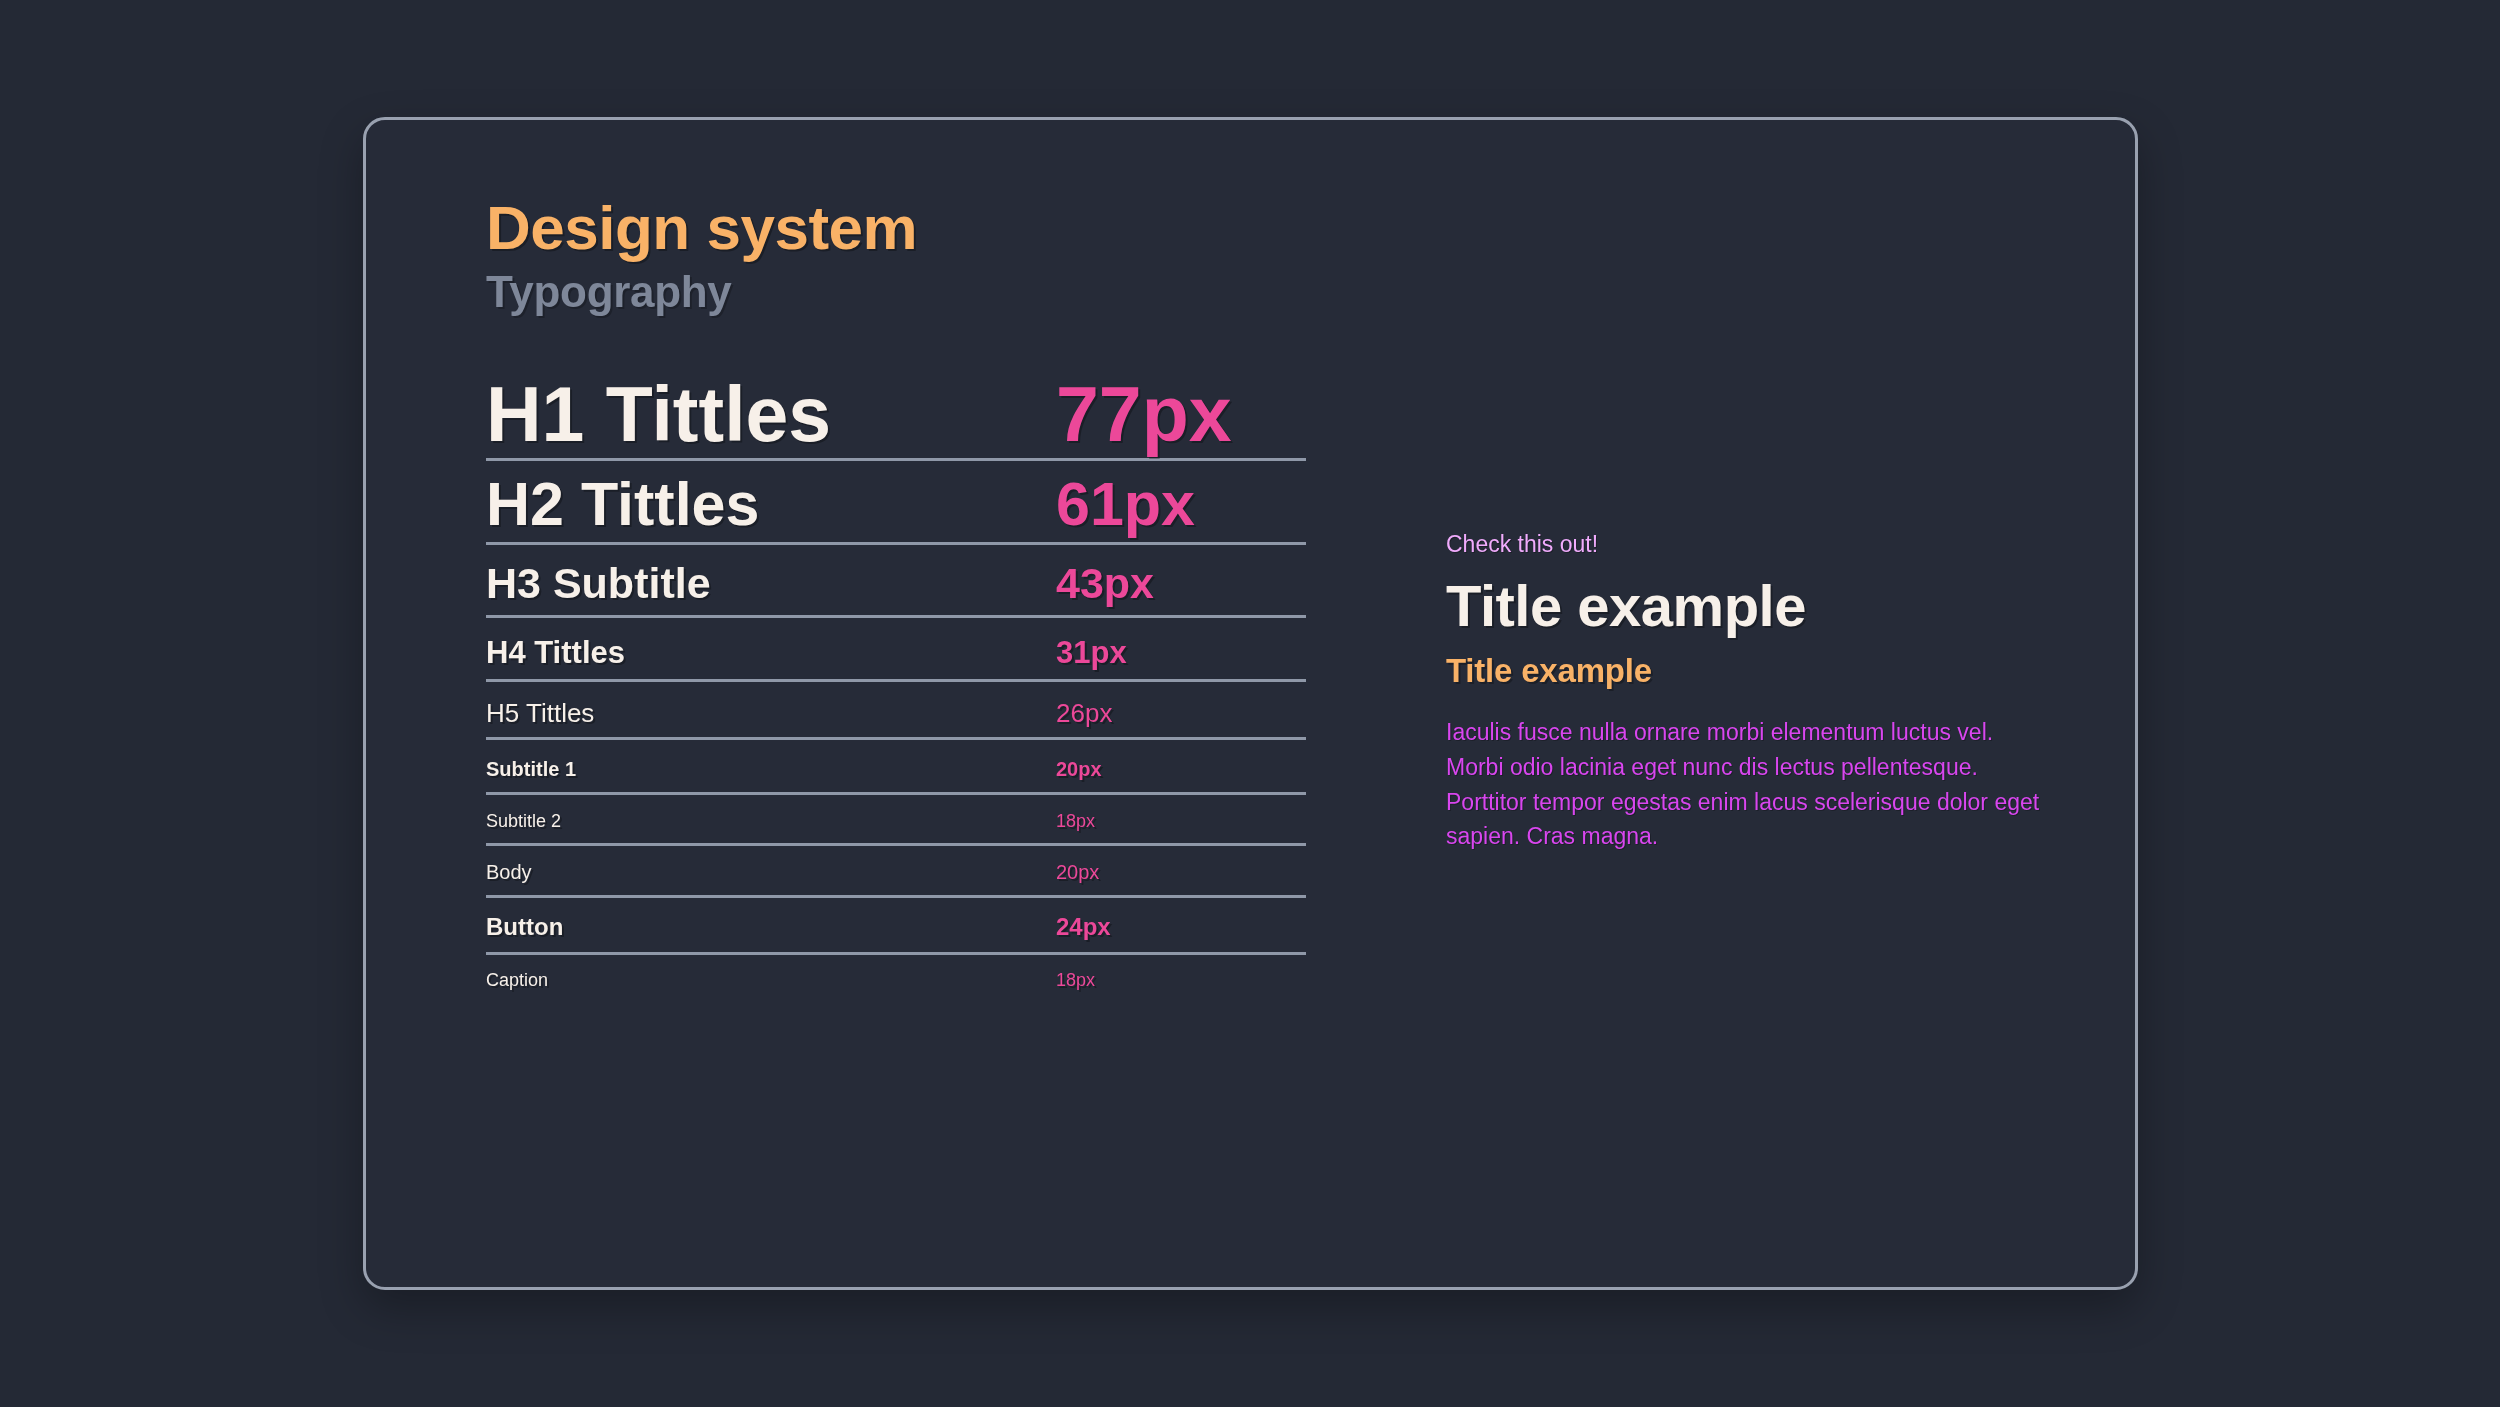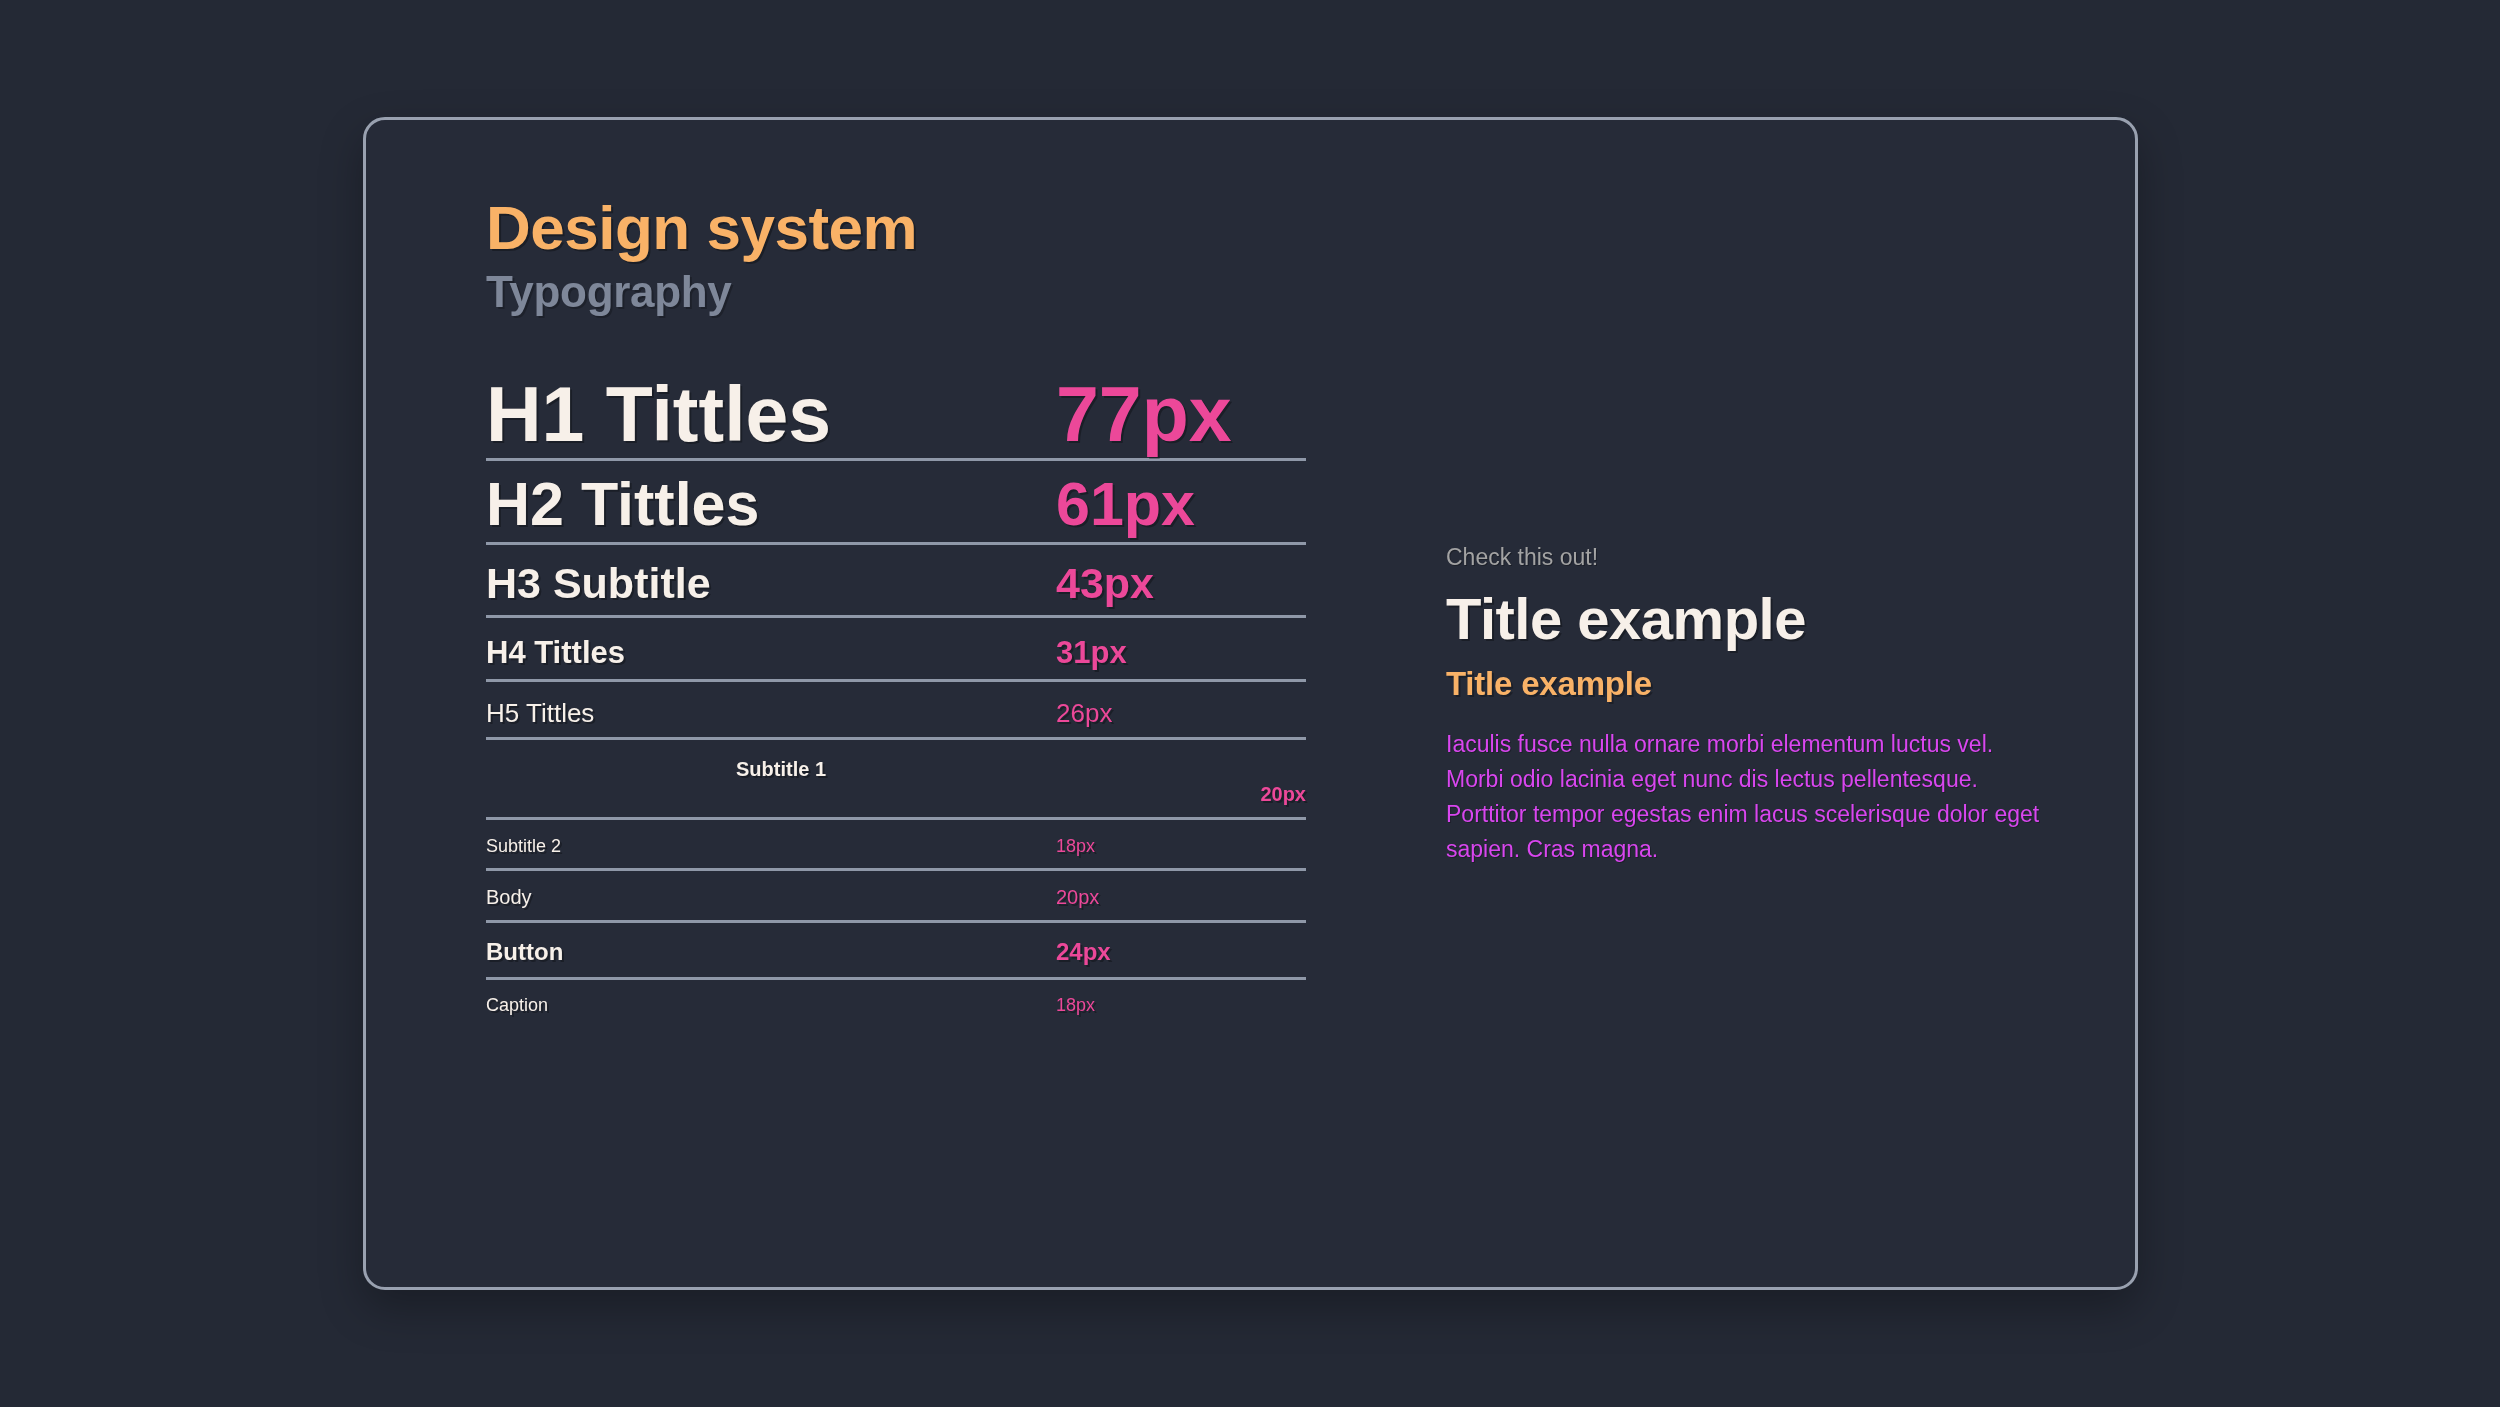--- a/index.html
+++ b/index.html
@@ -102,41 +102,41 @@
   .r-h3 .scale-name, .r-h3 .scale-size { font-size: 43px; font-weight: bold; line-height: 1.15; }
   .r-h3 { padding-top: 14px; padding-bottom: 6px; }
 
   .r-h4 .scale-name, .r-h4 .scale-size { font-size: 31px; font-weight: bold; line-height: 1.2; }
   .r-h4 { padding-top: 16px; padding-bottom: 8px; }
 
   .r-h5 .scale-name, .r-h5 .scale-size { font-size: 26px; font-weight: normal; line-height: 1.2; }
   .r-h5 { padding-top: 16px; padding-bottom: 8px; }
 
   .r-s1 .scale-name, .r-s1 .scale-size { font-size: 20px; font-weight: bold; line-height: 1.25; }
-  .r-s1 { padding-top: 17px; padding-bottom: 10px; flex-direction: column; }
+  .r-s1 { padding-top: 17px; padding-bottom: 10px; }
 
   .r-s2 .scale-name, .r-s2 .scale-size { font-size: 18px; font-weight: normal; line-height: 1.25; }
   .r-s2 { padding-top: 15px; padding-bottom: 10px; }
 
   .r-body .scale-name, .r-body .scale-size { font-size: 20px; font-weight: normal; line-height: 1.25; }
   .r-body { padding-top: 14px; padding-bottom: 10px; }
 
   .r-btn .scale-name, .r-btn .scale-size { font-size: 24px; font-weight: bold; line-height: 1.25; }
   .r-btn { padding-top: 14px; padding-bottom: 10px; }
 
   .r-cap .scale-name, .r-cap .scale-size { font-size: 18px; font-weight: normal; line-height: 1.25; }
   .r-cap { padding-top: 14px; padding-bottom: 0; }
 
   
   .demo-block { padding-top: 20px; }
 
   .demo-eyebrow {
     font-size: 23px;
     font-weight: normal;
-    color: #a3a3a3;
+    color: #f0abfc;
     text-shadow: 1px 1px 0 rgba(0,0,0,0.28);
   }
 
   .demo-title {
     font-size: 58px;
     font-weight: bold;
     color: #f7f0e9;
     letter-spacing: -0.5px;
     line-height: 1.12;
     margin-top: 16px;

